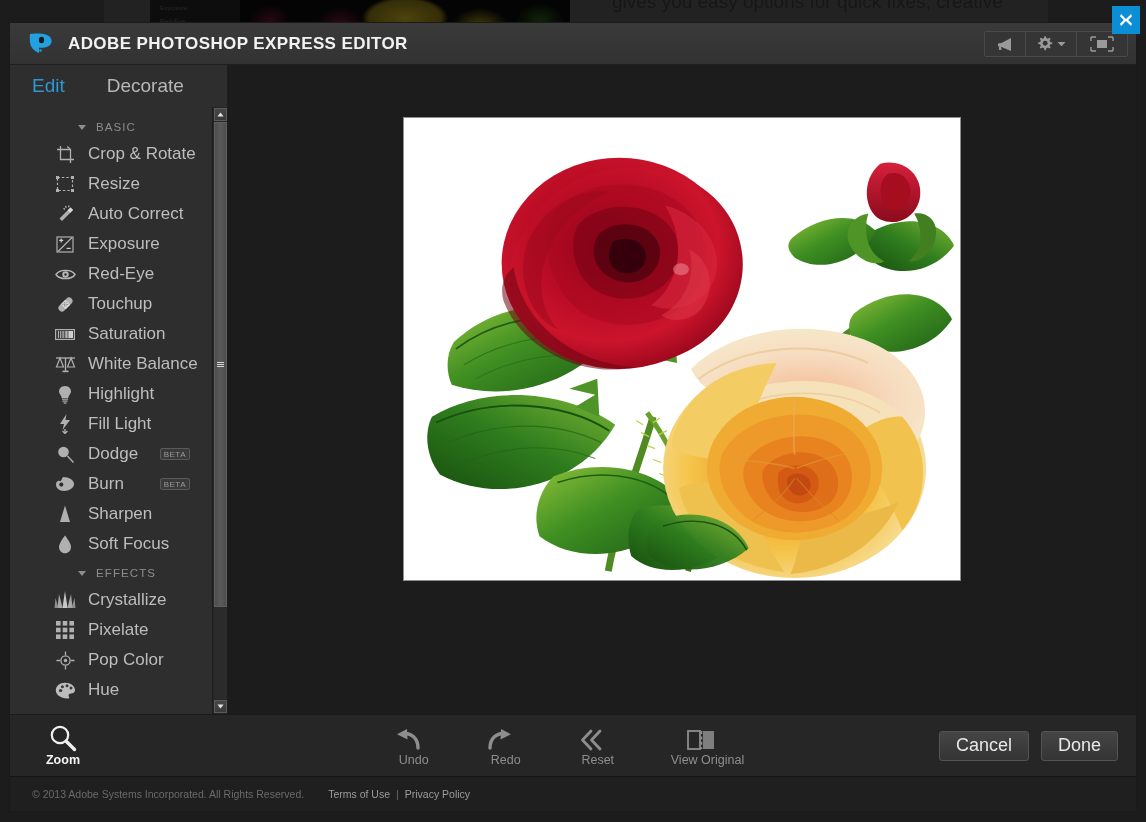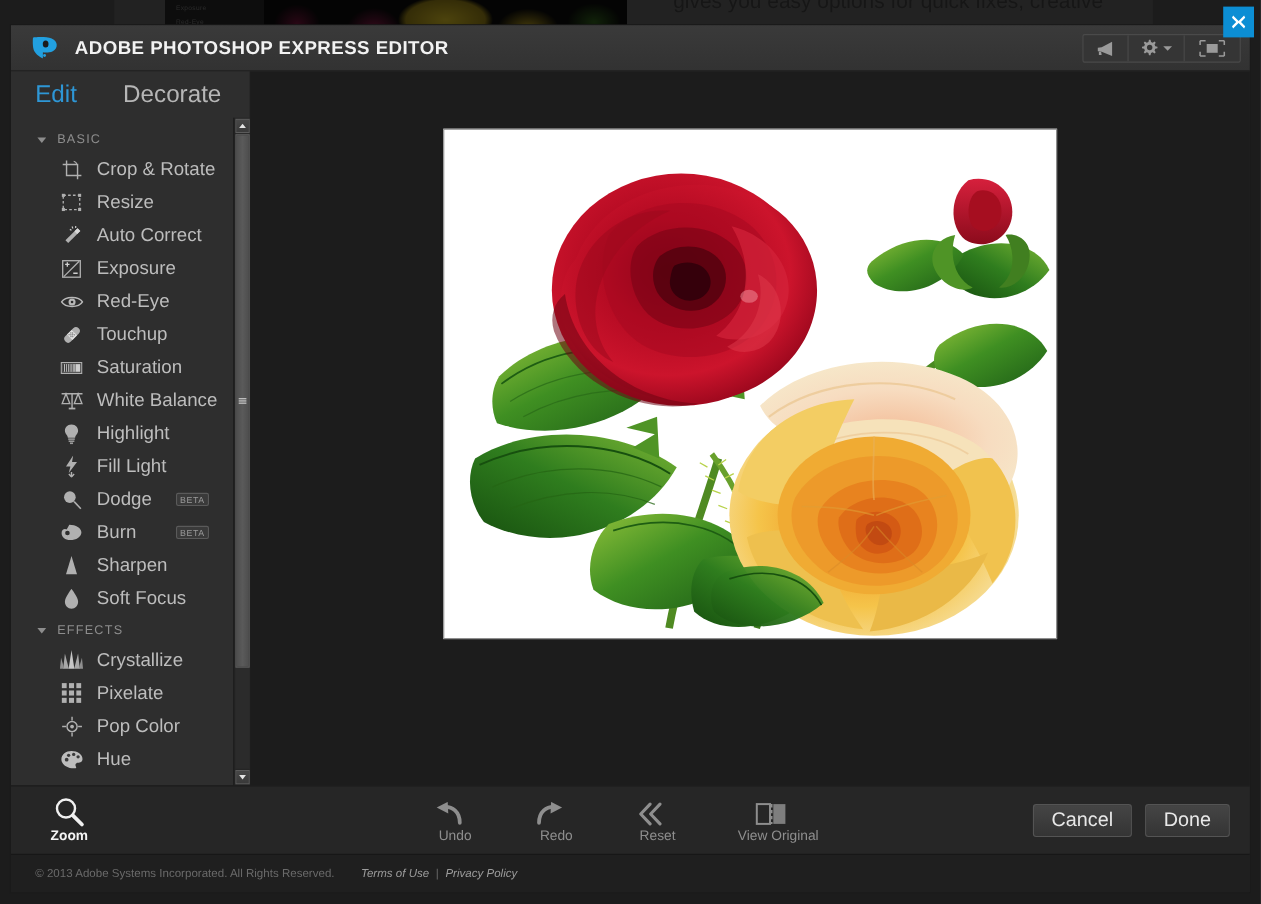--- a/index.html
+++ b/index.html
@@ -99,34 +99,35 @@
   
   #sidebar {
     width: 218px; flex: none;
     background: #2e2e2e;
     border-right: 1px solid #1d1d1d;
     display: flex; flex-direction: column;
     position: relative;
   }
   #tabs { height: 42px; flex: none; display: flex; align-items: center; padding-left: 22px; }
   .tab {
-    font-size: 22px; cursor: pointer; margin-right: 42px;
+    font-size: 19px; cursor: pointer; margin-right: 42px;
     color: #b6b6b6;
   }
   .tab.active { color: #2e97d6; }
 
   #panel-wrap { flex: 1; display: flex; min-height: 0; }
   #panel {
     flex: 1; overflow: hidden; padding-top: 6px;
   }
   .group-header {
     display: flex; align-items: center;
     padding: 8px 0 6px 24px;
     color: #8d8d8d; font-size: 11.5px; letter-spacing: 1.1px;
     cursor: pointer;
+    margin-left: 44px;
   }
   .tri {
     width: 0; height: 0; margin-right: 10px;
     border-left: 4.5px solid transparent; border-right: 4.5px solid transparent;
     border-top: 5px solid #8d8d8d;
   }
   .tool-row {
     display: flex; align-items: center;
     height: 30px; padding-left: 44px; cursor: pointer;
     position: relative;
@@ -217,21 +218,21 @@
   }
 
   
   #footer {
     height: 35px; flex: none;
     background: #1f1f1f;
     border-top: 1px solid #151515;
     display: flex; align-items: center; padding-left: 22px;
     font-size: 10.5px; color: #6a6a6a; gap: 6px;
   }
-  #footer .lnk { color: #9c9c9c; cursor: pointer; font-style: italic; }
+  #footer .lnk { color: #9c9c9c; cursor: pointer; }
   #footer .sep { color: #6a6a6a; }
   #copyright { margin-right: 18px; }
 </style>
 </head>
 <body>
 
 <div id="bg-page">
   <div id="bg-white-sheet"></div>
   <div id="bg-photo">
     <div id="bg-photo-sidebar">

